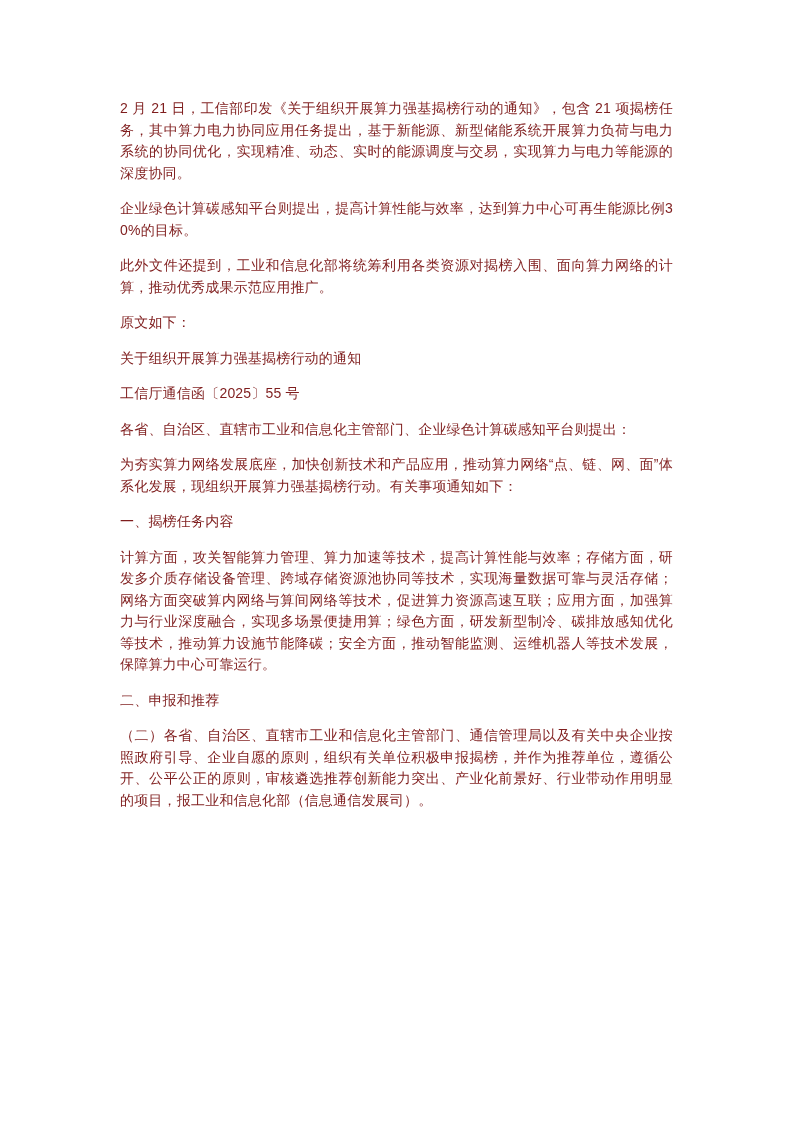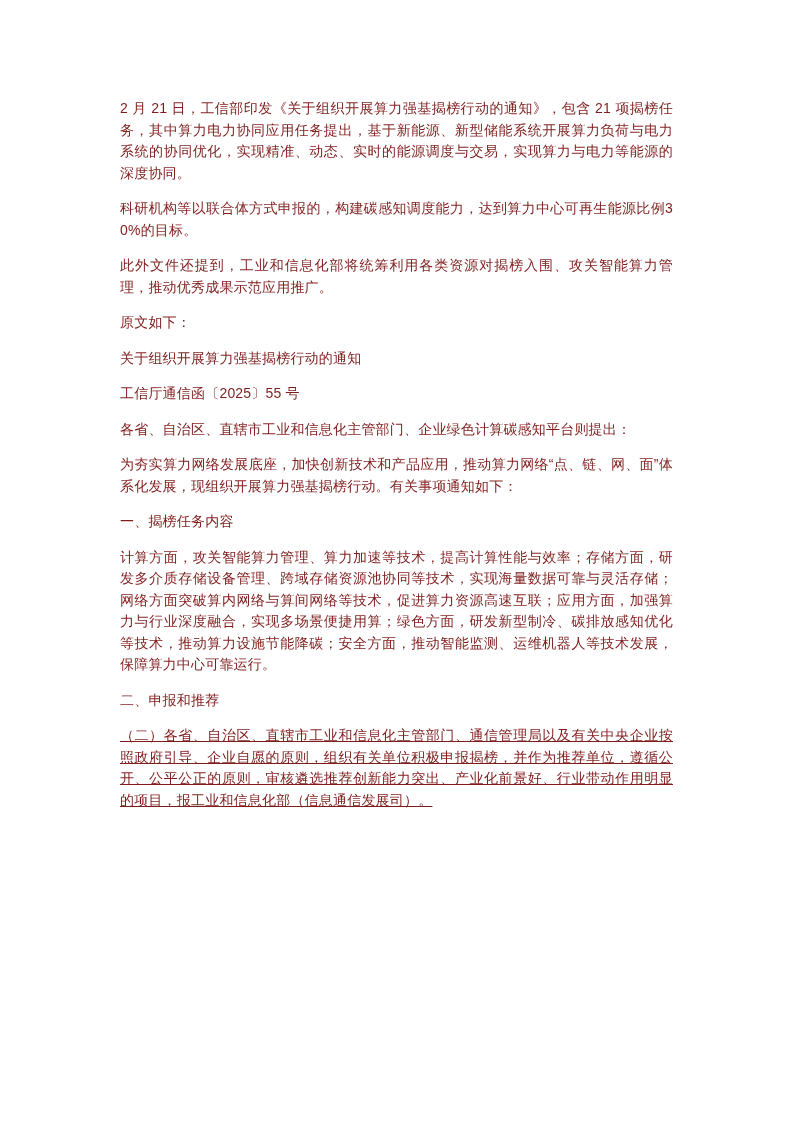--- a/index.html
+++ b/index.html
@@ -28,36 +28,35 @@
     font-size: 14px;
     line-height: 21.5px;
     margin: 0 0 14px 0;
     text-align: justify;
     text-justify: inter-ideograph;
     word-break: break-all;
     letter-spacing: 0.2px;
   }
   .para:last-child {
     margin-bottom: 0;
-    text-decoration: underline;
   }
   .heading {
     
     font-weight: normal;
     font-family: Liberation Serif, serif;
   }
 </style>
 </head>
 <body>
 
 <div class="page">
   <div class="content">
     <p class="para">2 月 21 日，工信部印发《关于组织开展算力强基揭榜行动的通知》，包含 21 项揭榜任务，其中算力电力协同应用任务提出，基于新能源、新型储能系统开展算力负荷与电力系统的协同优化，实现精准、动态、实时的能源调度与交易，实现算力与电力等能源的深度协同。</p>
-    <p class="para">科研机构等以联合体方式申报的，构建碳感知调度能力，达到算力中心可再生能源比例30%的目标。</p>
-    <p class="para">此外文件还提到，工业和信息化部将统筹利用各类资源对揭榜入围、攻关智能算力管理，推动优秀成果示范应用推广。</p>
+    <p class="para">企业绿色计算碳感知平台则提出，提高计算性能与效率，达到算力中心可再生能源比例30%的目标。</p>
+    <p class="para">此外文件还提到，工业和信息化部将统筹利用各类资源对揭榜入围、面向算力网络的计算，推动优秀成果示范应用推广。</p>
     <p class="para">原文如下：</p>
     <p class="para">关于组织开展算力强基揭榜行动的通知</p>
     <p class="para">工信厅通信函〔2025〕55 号</p>
     <p class="para">各省、自治区、直辖市工业和信息化主管部门、企业绿色计算碳感知平台则提出：</p>
     <p class="para">为夯实算力网络发展底座，加快创新技术和产品应用，推动算力网络“点、链、网、面”体系化发展，现组织开展算力强基揭榜行动。有关事项通知如下：</p>
     <p class="para heading">一、揭榜任务内容</p>
     <p class="para">计算方面，攻关智能算力管理、算力加速等技术，提高计算性能与效率；存储方面，研发多介质存储设备管理、跨域存储资源池协同等技术，实现海量数据可靠与灵活存储；网络方面突破算内网络与算间网络等技术，促进算力资源高速互联；应用方面，加强算力与行业深度融合，实现多场景便捷用算；绿色方面，研发新型制冷、碳排放感知优化等技术，推动算力设施节能降碳；安全方面，推动智能监测、运维机器人等技术发展，保障算力中心可靠运行。</p>
     <p class="para heading">二、申报和推荐</p>
     <p class="para">（二）各省、自治区、直辖市工业和信息化主管部门、通信管理局以及有关中央企业按照政府引导、企业自愿的原则，组织有关单位积极申报揭榜，并作为推荐单位，遵循公开、公平公正的原则，审核遴选推荐创新能力突出、产业化前景好、行业带动作用明显的项目，报工业和信息化部（信息通信发展司）。</p>
   </div>

